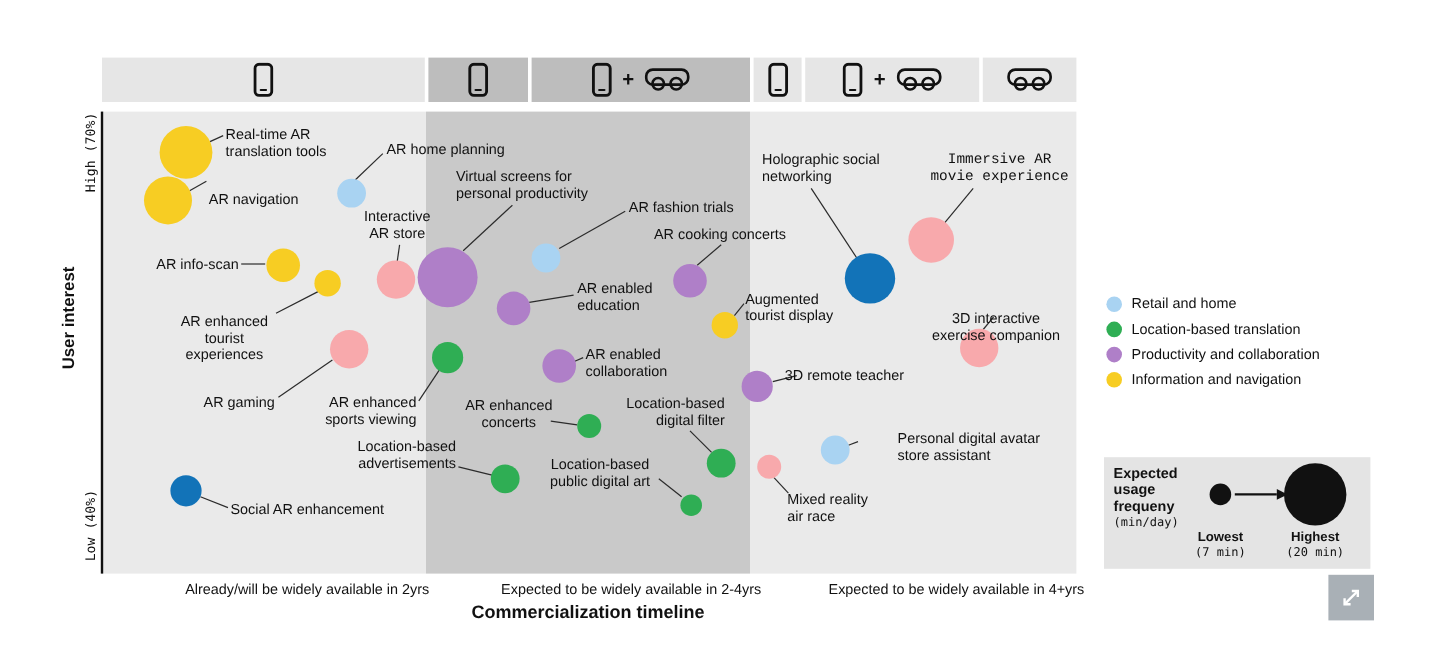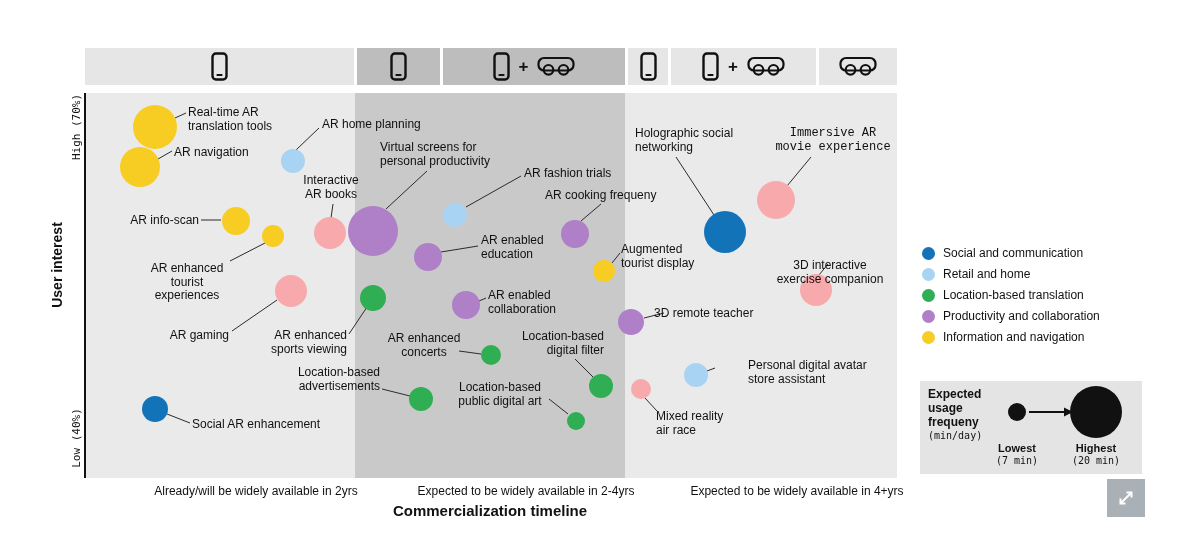--- a/index.html
+++ b/index.html
@@ -150,41 +150,41 @@
       <line x1="645" y1="398" x2="657" y2="411" stroke="#2b2b2b" stroke-width="1"></line>
     </svg>
 
   <div id="bubbles-layer">
       <div class="bubble" title="Real-time AR translation tools" style="left: 133px; top: 105px; width: 44px; height: 44px; background: rgb(247, 205, 35);"></div>
       <div class="blabel" style="top: 106px; left: 188px;">
         <div>Real-time AR</div>
         <div>translation tools</div>
       </div>
       <div class="bubble" title="AR navigation" style="left: 120px; top: 147px; width: 40px; height: 40px; background: rgb(247, 205, 35);"></div>
-      <div class="blabel" style="top: 146px; left: 174px;">
+      <div class="blabel" style="top: 160px; left: 174px;">
         <div>AR navigation</div>
       </div>
       <div class="bubble" title="AR home planning" style="left: 281px; top: 149px; width: 24px; height: 24px; background: rgb(169, 211, 242);"></div>
       <div class="blabel" style="top: 118px; left: 322px;">
         <div>AR home planning</div>
       </div>
       <div class="bubble" title="AR info-scan" style="left: 222px; top: 207px; width: 28px; height: 28px; background: rgb(247, 205, 35);"></div>
       <div class="blabel" style="top: 214px; left: 199px; transform: translateX(-100%); text-align: left;">
         <div>AR info-scan</div>
       </div>
       <div class="bubble" title="AR enhanced tourist experiences" style="left: 262px; top: 225px; width: 22px; height: 22px; background: rgb(247, 205, 35);"></div>
       <div class="blabel" style="top: 262px; left: 187px; transform: translateX(-50%); text-align: center;">
         <div>AR enhanced</div>
         <div>tourist</div>
         <div>experiences</div>
       </div>
       <div class="bubble" title="Interactive AR books" style="left: 314px; top: 217px; width: 32px; height: 32px; background: rgb(248, 169, 172);"></div>
       <div class="blabel" style="top: 174px; left: 331px; transform: translateX(-50%); text-align: center;">
         <div>Interactive</div>
-        <div>AR books</div>
+        <div>AR store</div>
       </div>
       <div class="bubble" title="AR gaming" style="left: 275px; top: 275px; width: 32px; height: 32px; background: rgb(248, 169, 172);"></div>
       <div class="blabel" style="top: 329px; left: 229px; transform: translateX(-100%); text-align: right;">
         <div>AR gaming</div>
       </div>
       <div class="bubble" title="Social AR enhancement" style="left: 142px; top: 396px; width: 26px; height: 26px; background: rgb(18, 115, 184);"></div>
       <div class="blabel" style="top: 418px; left: 192px;">
         <div>Social AR enhancement</div>
       </div>
       <div class="bubble" title="AR enhanced sports viewing" style="left: 360px; top: 285px; width: 26px; height: 26px; background: rgb(47, 174, 84);"></div>
@@ -206,21 +206,21 @@
       <div class="blabel" style="top: 167px; left: 524px;">
         <div>AR fashion trials</div>
       </div>
       <div class="bubble" title="AR enabled education" style="left: 414px; top: 243px; width: 28px; height: 28px; background: rgb(175, 127, 200);"></div>
       <div class="blabel" style="top: 234px; left: 481px;">
         <div>AR enabled</div>
         <div>education</div>
       </div>
       <div class="bubble" title="AR cooking assistant" style="left: 561px; top: 220px; width: 28px; height: 28px; background: rgb(175, 127, 200);"></div>
       <div class="blabel" style="top: 189px; left: 545px;">
-        <div>AR cooking frequeny</div>
+        <div>AR cooking concerts</div>
       </div>
       <div class="bubble" title="AR enabled collaboration" style="left: 452px; top: 291px; width: 28px; height: 28px; background: rgb(175, 127, 200);"></div>
       <div class="blabel" style="top: 289px; left: 488px;">
         <div>AR enabled</div>
         <div>collaboration</div>
       </div>
       <div class="bubble" title="AR enhanced concerts" style="left: 481px; top: 345px; width: 20px; height: 20px; background: rgb(47, 174, 84);"></div>
       <div class="blabel" style="top: 332px; left: 424px; transform: translateX(-50%); text-align: center;">
         <div>AR enhanced</div>
         <div>concerts</div>
@@ -277,24 +277,20 @@
   <div class="vlabel" id="y-low">Low (40%)</div>
 
   <div id="zone-labels-layer">
       <div class="zlabel" style="left: 220px;">Already/will be widely available in 2yrs</div>
       <div class="zlabel" style="left: 490px;">Expected to be widely available in 2-4yrs</div>
       <div class="zlabel" style="left: 761px;">Expected to be widely available in 4+yrs</div>
     </div>
   <div id="x-title">Commercialization timeline</div>
 
   <div id="legend">
-      <div class="lrow">
-        <span class="ldot" style="background: rgb(18, 115, 184);"></span>
-        <span class="llab">Social and communication</span>
-      </div>
       <div class="lrow">
         <span class="ldot" style="background: rgb(169, 211, 242);"></span>
         <span class="llab">Retail and home</span>
       </div>
       <div class="lrow">
         <span class="ldot" style="background: rgb(47, 174, 84);"></span>
         <span class="llab">Location-based translation</span>
       </div>
       <div class="lrow">
         <span class="ldot" style="background: rgb(175, 127, 200);"></span>

